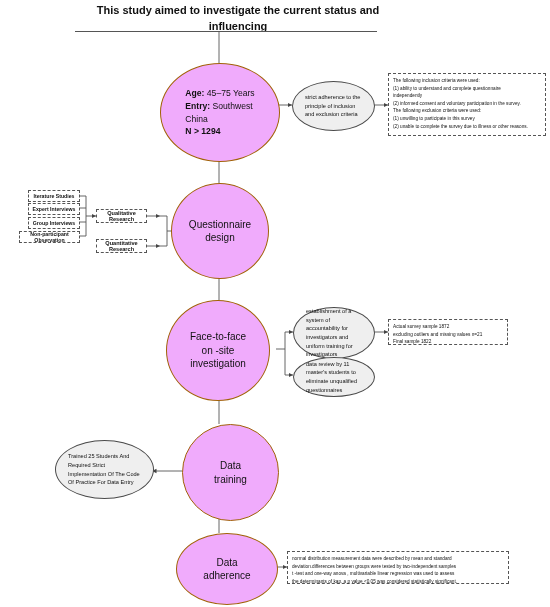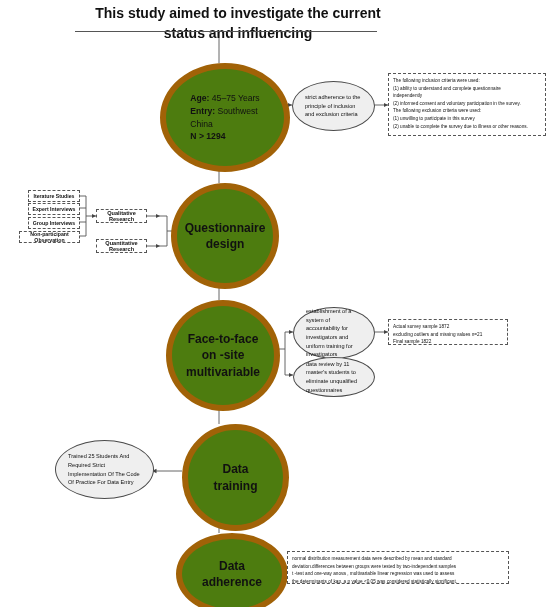--- a/index.html
+++ b/index.html
@@ -10,36 +10,36 @@
     color:#1a1a1a;
     position:relative;
     overflow:hidden;
   }
   #canvas{position:absolute;inset:0;}
   svg.lines{position:absolute;left:0;top:0;width:550px;height:607px;pointer-events:none;}
 
   
   .title{
     position:absolute;left:88px;top:3px;width:300px;
-    font-size:14px;font-weight:bold;line-height:1.45;
+    font-size:11px;font-weight:bold;line-height:1.45;
     text-align:center;color:#111;
   }
   .title-rule{
     position:absolute;left:75px;top:31px;width:302px;height:0;
     border-top:1px solid #555;
   }
 
   
   .circle{
     position:absolute;border-radius:50%;
-    background:#4d7c0f;border:6px solid #a16207;
+    background:#f0abfc;border:1px solid #a16207;
     display:flex;align-items:center;justify-content:center;
     text-align:center;
   }
-  .circle .ctext{font-size:12px;font-weight:bold;line-height:1.35;color:#111;}
+  .circle .ctext{font-size:10px;font-weight:normal;line-height:1.35;color:#111;}
   .circle .ctext.left{text-align:left;font-weight:normal;font-size:8.6px;line-height:1.5;}
   .circle .ctext.left b{font-weight:bold;}
 
   
   .ellipse{
     position:absolute;border-radius:50%;
     background:#efefef;border:1px solid #4a4a4a;
     display:flex;align-items:center;justify-content:center;
   }
   .ellipse .etext{
@@ -169,21 +169,21 @@
     <span>Qualitative Research</span>
   </div>
   <div class="rbox" style="left:96px;top:239px;width:51px;height:14px;">
     <span>Quantitative Research</span>
   </div>
 
   <div class="circle" style="left:166px;top:300px;width:102px;height:99px;">
     <div class="ctext">
       <span>Face-to-face</span><br>
       <span>on -site</span><br>
-      <span>multivariable</span>
+      <span>investigation</span>
     </div>
   </div>
 
   <div class="ellipse" style="left:293px;top:307px;width:80px;height:50px;">
     <div class="etext">establishment of a system of accountability for investigators and uniform training for investigators</div>
   </div>
 
   <div class="ellipse" style="left:293px;top:357px;width:80px;height:38px;">
     <div class="etext">data review by 11 master's students to eliminate unqualified questionnaires</div>
   </div>

